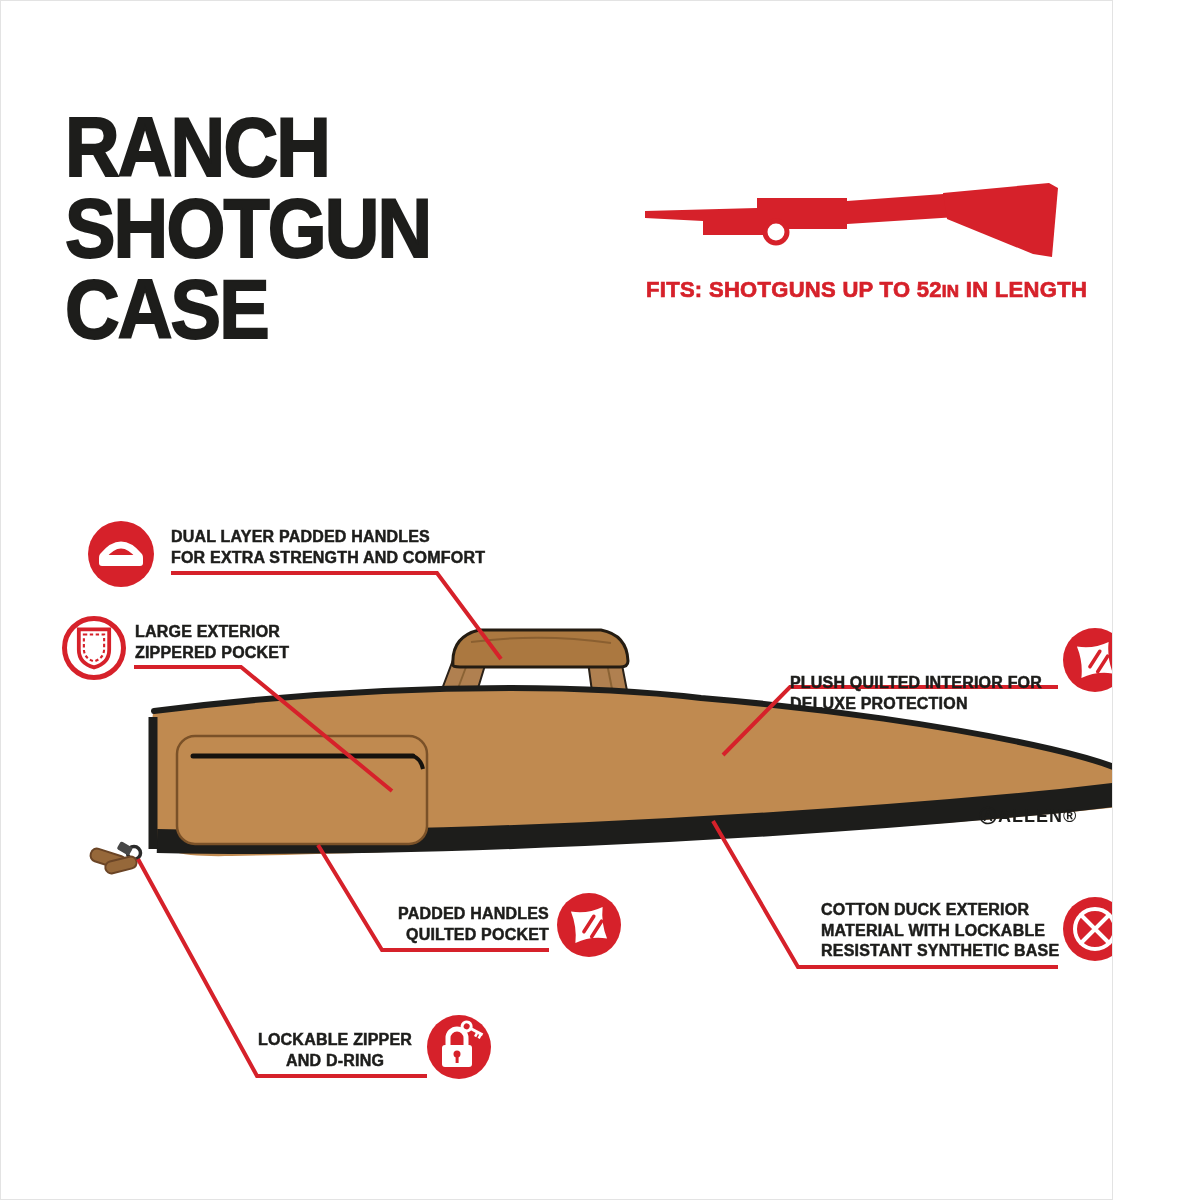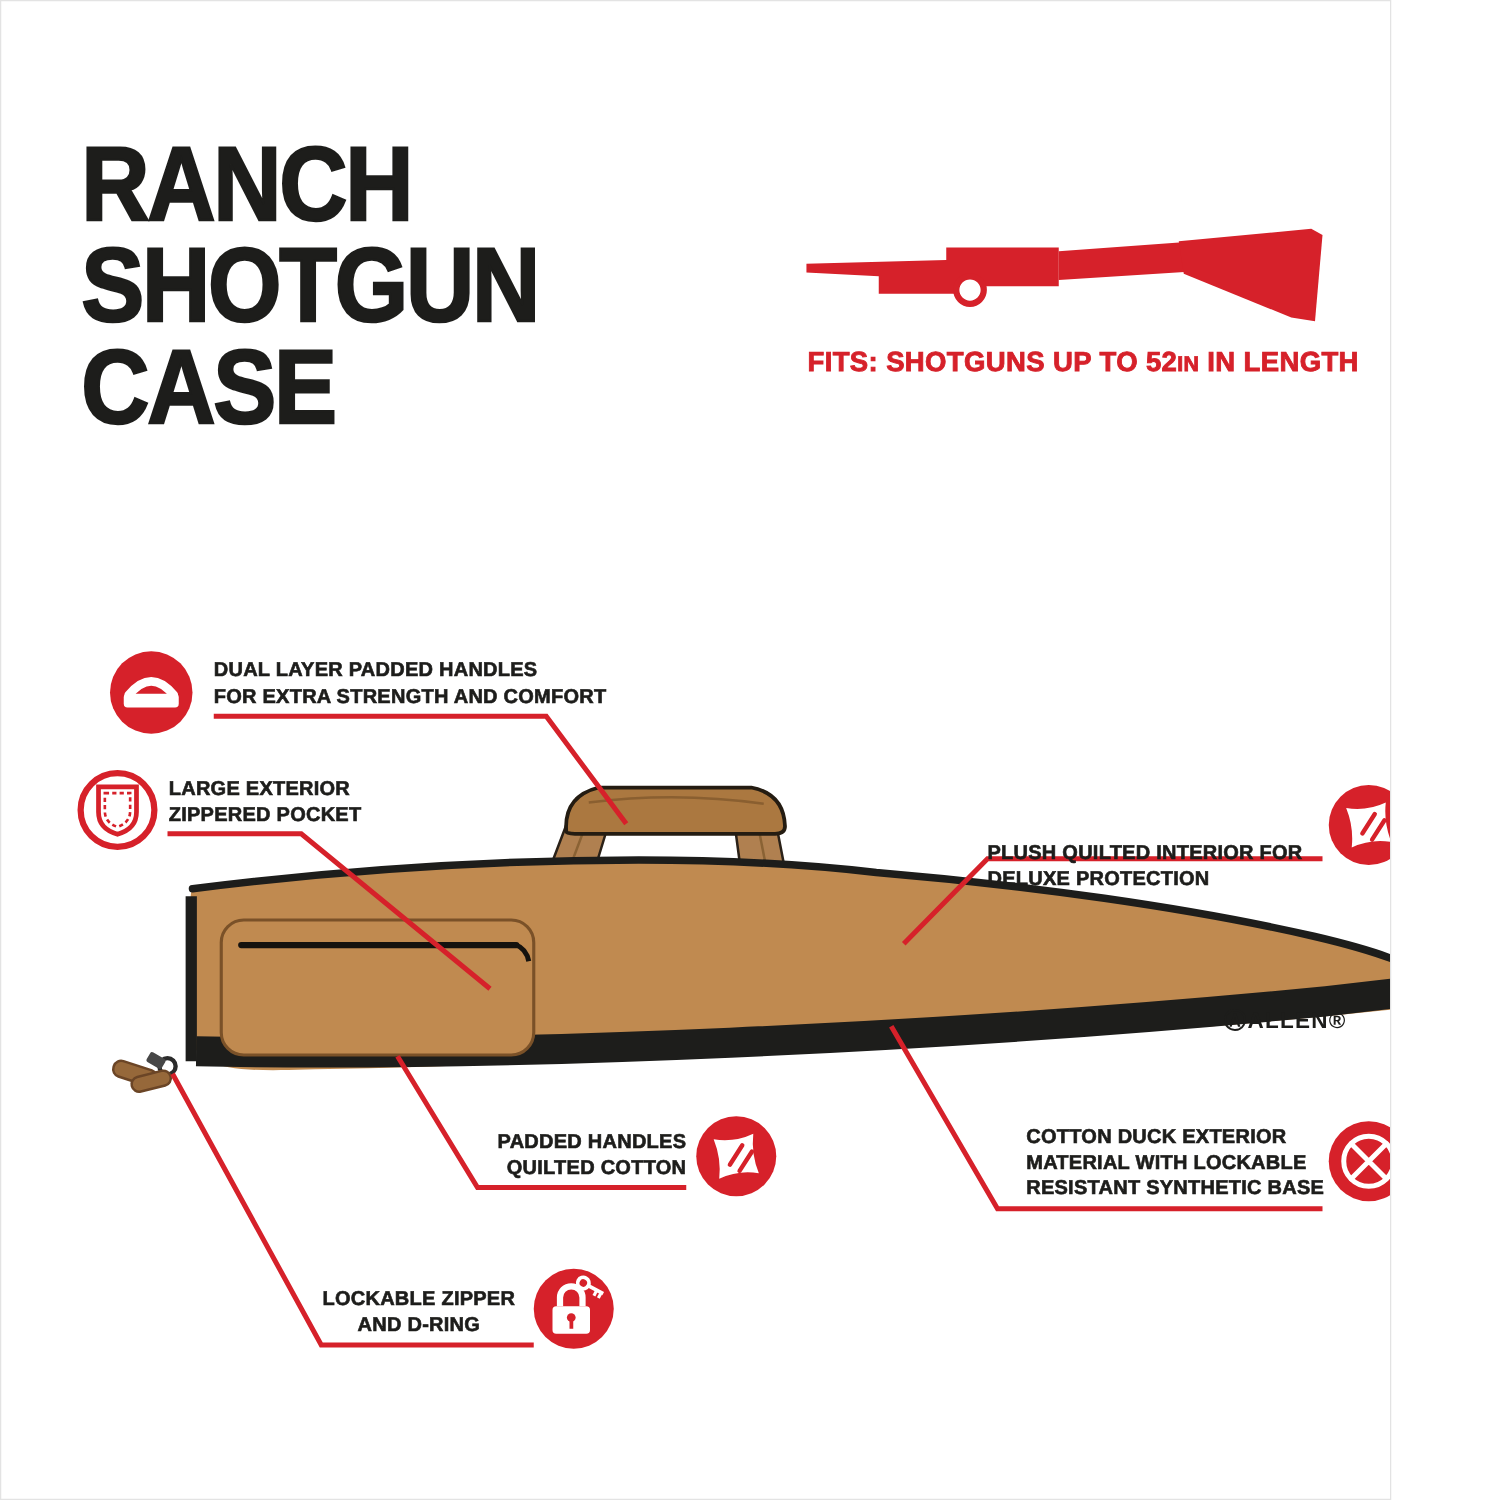--- a/index.html
+++ b/index.html
@@ -138,21 +138,21 @@
     <svg width="64" height="64" viewBox="0 0 64 64">
       <g transform="rotate(-8 32 32)">
         <path d="M16,16 Q32,21 48,16 Q44,32 48,48 Q32,43 16,48 Q20,32 16,16 Z" fill="#fff"></path>
         <path d="M26,38 L38,24 M33,44 L45,30" stroke="#d6212a" stroke-width="3.5" stroke-linecap="round"></path>
       </g>
     </svg>
   </div>
 
   <div class="abs callout-text align-right" style="left:360px; top:903px; width:188px;">
     <div>PADDED HANDLES</div>
-    <div>QUILTED COTTON</div>
+    <div>QUILTED POCKET</div>
   </div>
   <div class="abs icon-circle icon-red" style="left:556px; top:892px;">
     <svg width="64" height="64" viewBox="0 0 64 64">
       <g transform="rotate(-8 32 32)">
         <path d="M16,16 Q32,21 48,16 Q44,32 48,48 Q32,43 16,48 Q20,32 16,16 Z" fill="#fff"></path>
         <path d="M26,38 L38,24 M33,44 L45,30" stroke="#d6212a" stroke-width="3.5" stroke-linecap="round"></path>
       </g>
     </svg>
   </div>
 

